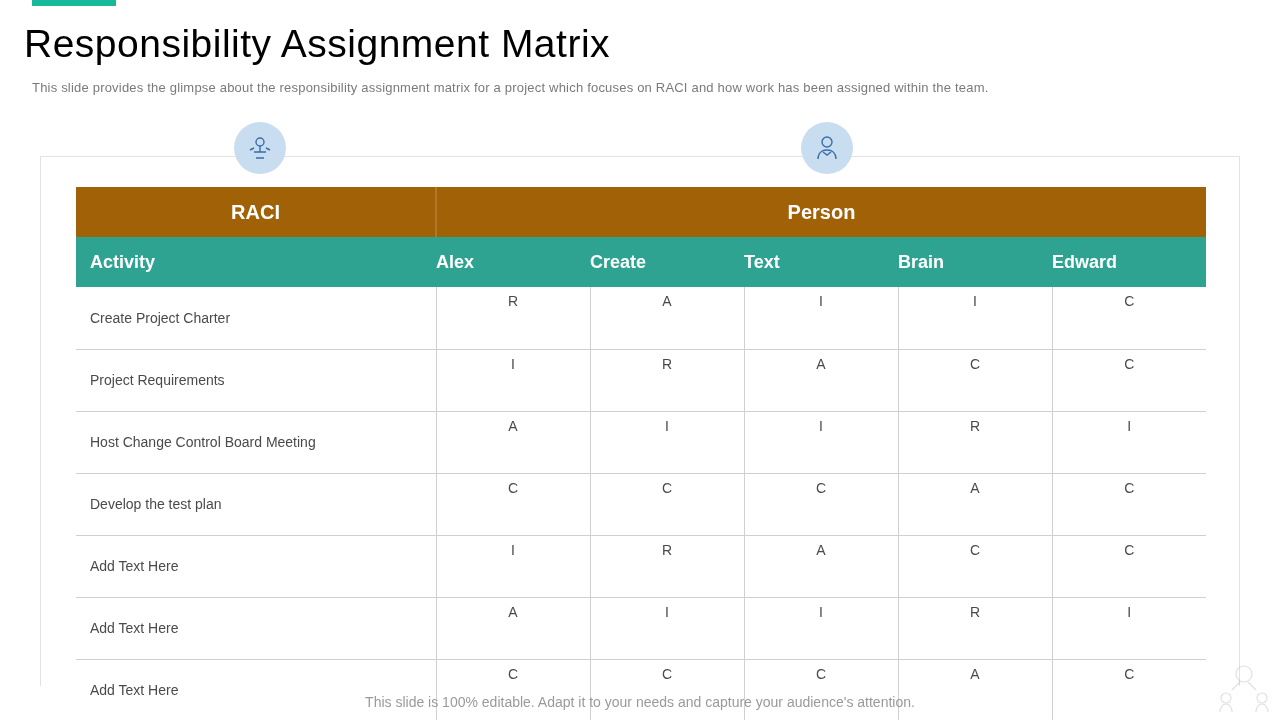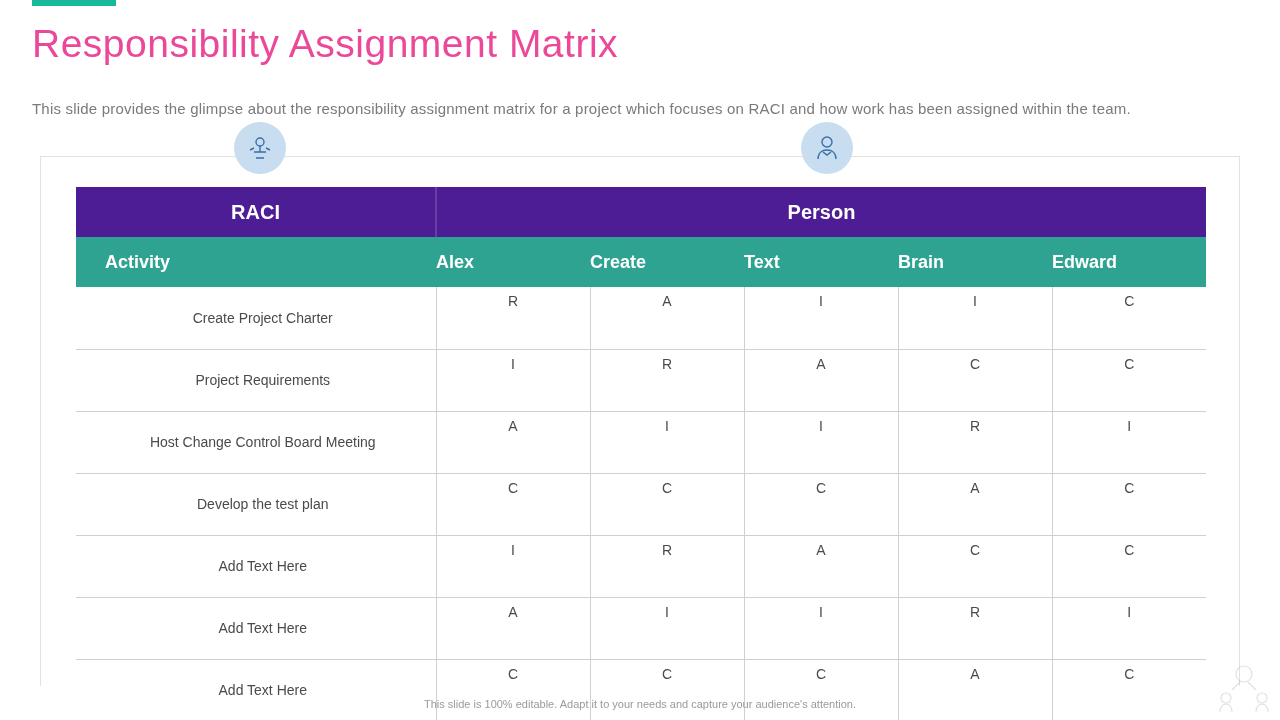--- a/index.html
+++ b/index.html
@@ -13,31 +13,31 @@
     overflow: hidden;
   }
   .accent-bar {
     position: absolute;
     top: 0; left: 32px;
     width: 84px; height: 6px;
     background: #18b99b;
   }
   .slide-title {
     position: absolute;
-    top: 22px; left: 32px;
+    top: 22px; left: 24px;
     font-size: 39px;
     font-weight: 400;
-    color: #ec4899;
+    color: #000000;
     letter-spacing: 0.5px;
     font-family: "Century Gothic", "Segoe UI", Arial, sans-serif;
   }
   .slide-subtitle {
     position: absolute;
-    top: 100px; left: 32px;
-    font-size: 15px;
+    top: 80px; left: 32px;
+    font-size: 13px;
     color: #7a7a7a;
     letter-spacing: 0.2px;
   }
   .panel {
     position: absolute;
     top: 156px; left: 40px;
     width: 1200px; height: 530px;
     border: 1px solid #e2e2e2;
     border-bottom: none;
   }
@@ -60,63 +60,63 @@
     position: absolute;
     top: 30px; left: 35px;
     width: 1130px;
     border-collapse: collapse;
     table-layout: fixed;
   }
   .matrix col.activity-col { width: 360px; }
   .matrix col.person-col   {  }
 
   .matrix thead .super th {
-    background: #4c1d95;
+    background: #a16207;
     color: #ffffff;
     font-size: 20px;
     font-weight: 600;
     text-align: center;
     height: 50px;
     vertical-align: middle;
   }
   .matrix thead .super th.left-cap  { border-right: 2px solid rgba(255,255,255,0.15); }
 
   .matrix thead .sub th {
     background: #2fa391;
     color: #ffffff;
     font-size: 18px;
     font-weight: 600;
     height: 50px;
     vertical-align: middle;
   }
-  .matrix thead .sub th.activity-head { text-align: left; padding-left: 29px; }
+  .matrix thead .sub th.activity-head { text-align: left; padding-left: 14px; }
   .matrix thead .sub th.person-head   { text-align: left; }
 
   .matrix tbody td {
     height: 62px;
     font-size: 14px;
     color: #4a4a4a;
     border-bottom: 1px solid #d0d0d0;
     vertical-align: middle;
   }
   .matrix tbody tr:last-child td { border-bottom: none; }
-  .matrix tbody td.activity-cell { text-align: center; padding-left: 14px; }
+  .matrix tbody td.activity-cell { text-align: left; padding-left: 14px; }
   .matrix tbody td.value-cell    {
     text-align: center;
     border-left: 1px solid #d0d0d0;
     padding-top: 6px;
     vertical-align: top;
   }
 
   .footer-note {
     position: absolute;
     bottom: 10px;
     left: 0; right: 0;
     text-align: center;
-    font-size: 11px;
+    font-size: 14px;
     color: #9a9a9a;
   }
 
   .decor-people {
     position: absolute;
     right: 6px; bottom: 6px;
     width: 60px; height: 54px;
     opacity: 0.25;
   }
   .decor-people svg { width: 100%; height: 100%; stroke: #888; fill: none; stroke-width: 1.2; }

